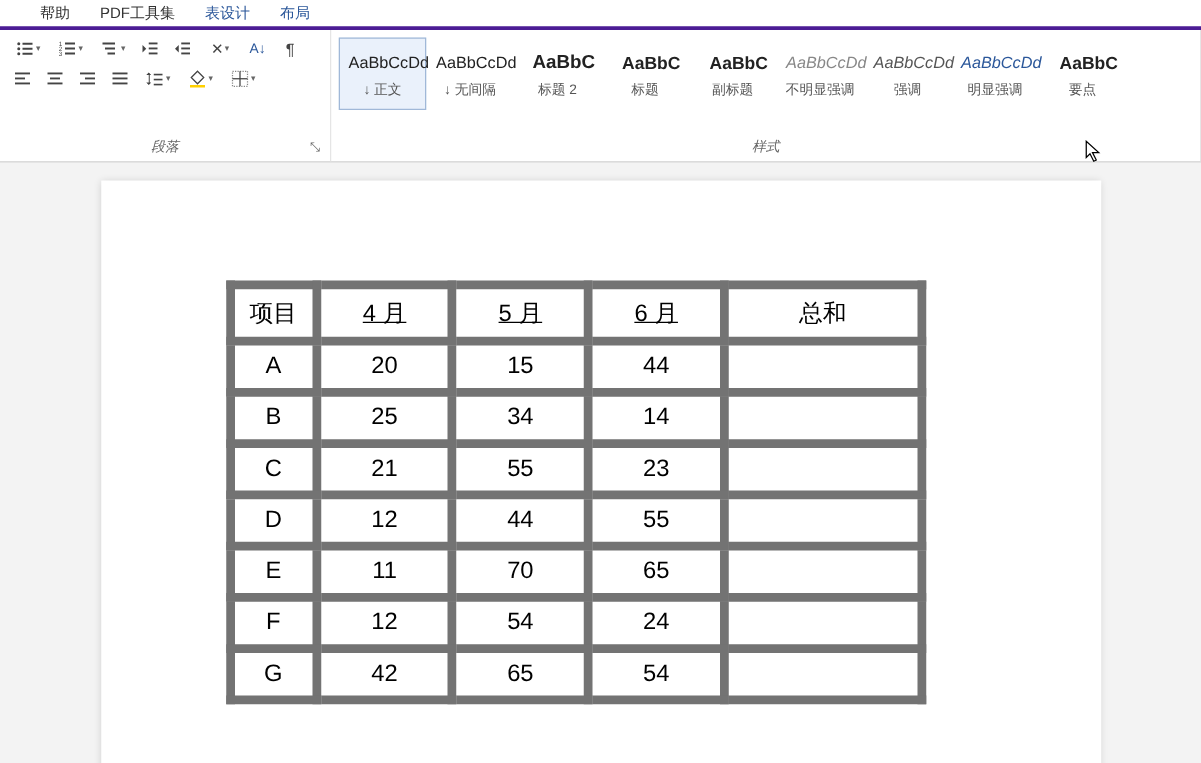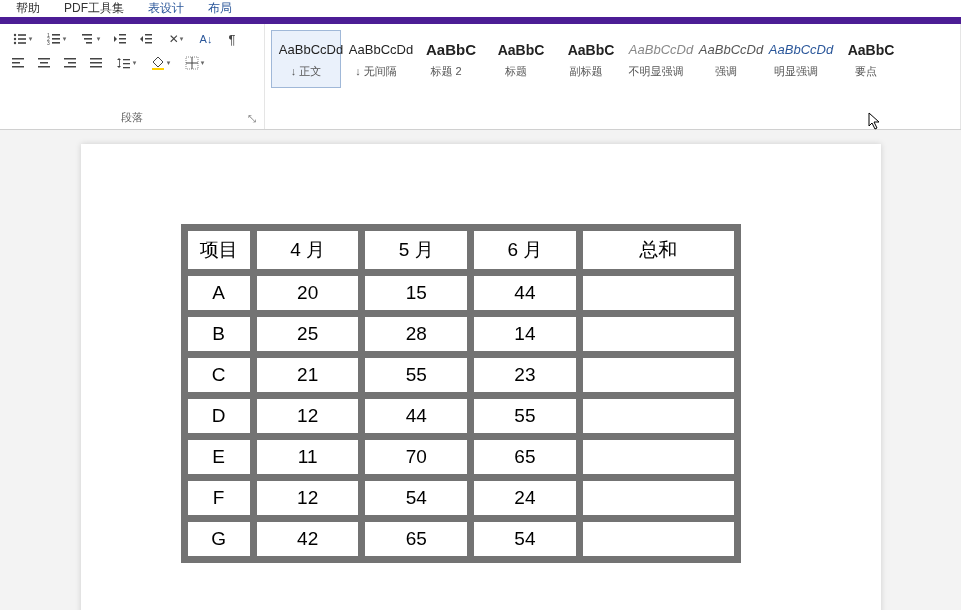--- a/index.html
+++ b/index.html
@@ -9,22 +9,22 @@
       background: #f3f3f3;
       overflow: hidden;
       width: 961px;
       height: 610px;
     }
     .menubar {
       background: #fff;
       height: 24px;
       display: flex;
       align-items: center;
-      padding: 0 4px;
-      border-bottom: 7px solid #4c1d95;
+      padding: 0 20px;
+      border-bottom: 3px solid #4c1d95;
     }
     .menubar .item {
       padding: 2px 12px;
       color: #333;
       font-size: 12px;
     }
     .menubar .item.active { color: #2b579a; }
     .ribbon {
       background: #fff;
       display: flex;
@@ -38,20 +38,21 @@
       flex-direction: column;
       justify-content: space-between;
       position: relative;
     }
     .group-label {
       text-align: center;
       font-size: 11px;
       color: #666;
       padding: 2px 0 4px;
       position: relative;
+      font-style: italic;
     }
     .dialog-launcher {
       position: absolute;
       right: 4px;
       bottom: 4px;
       width: 12px;
       height: 12px;
       font-size: 10px;
       color: #666;
     }
@@ -110,21 +111,21 @@
       width: 560px;
       font-size: 19px;
     }
     .doc-table td, .doc-table th {
       border: 7px solid #737373;
       padding: 6px 4px;
       text-align: center;
       font-weight: normal;
     }
     .doc-table .col-proj { width: 70px;}
-    .doc-table .col-m { width: 110px;}
+    .doc-table .col-m { width: 110px; text-decoration: underline;}
     .doc-table .col-sum { width: 160px;}
     .cursor-arrow {
       position:absolute;
       left: 868px;
       top: 112px;
       font-size: 16px;
       color:#000;
       pointer-events:none;
     }
   </style>
@@ -292,20 +293,21 @@
       </div>
       <div class="style-item">
         <div class="style-preview intense">AaBbCcDd</div>
         <div class="style-name">明显强调</div>
       </div>
       <div class="style-item">
         <div class="style-preview h4">AaBbC</div>
         <div class="style-name">要点</div>
       </div>
     </div>
+    <div class="group-label">样式</div>
   </div>
 </div>
 
 <div class="cursor-arrow">
   <svg width="14" height="18" viewBox="0 0 14 18">
       <path d="M1 1 L1 14 L4 11 L7 17 L9 16 L6 10 L11 10 Z" fill="#fff" stroke="#000" stroke-width="1"></path>
     </svg>
 </div>
 
 <div class="doc-area">
@@ -324,21 +326,21 @@
         <tr>
             <td>A</td>
             <td>20</td>
             <td>15</td>
             <td>44</td>
             <td></td>
           </tr>
         <tr>
             <td>B</td>
             <td>25</td>
-            <td>28</td>
+            <td>34</td>
             <td>14</td>
             <td></td>
           </tr>
         <tr>
             <td>C</td>
             <td>21</td>
             <td>55</td>
             <td>23</td>
             <td></td>
           </tr>

